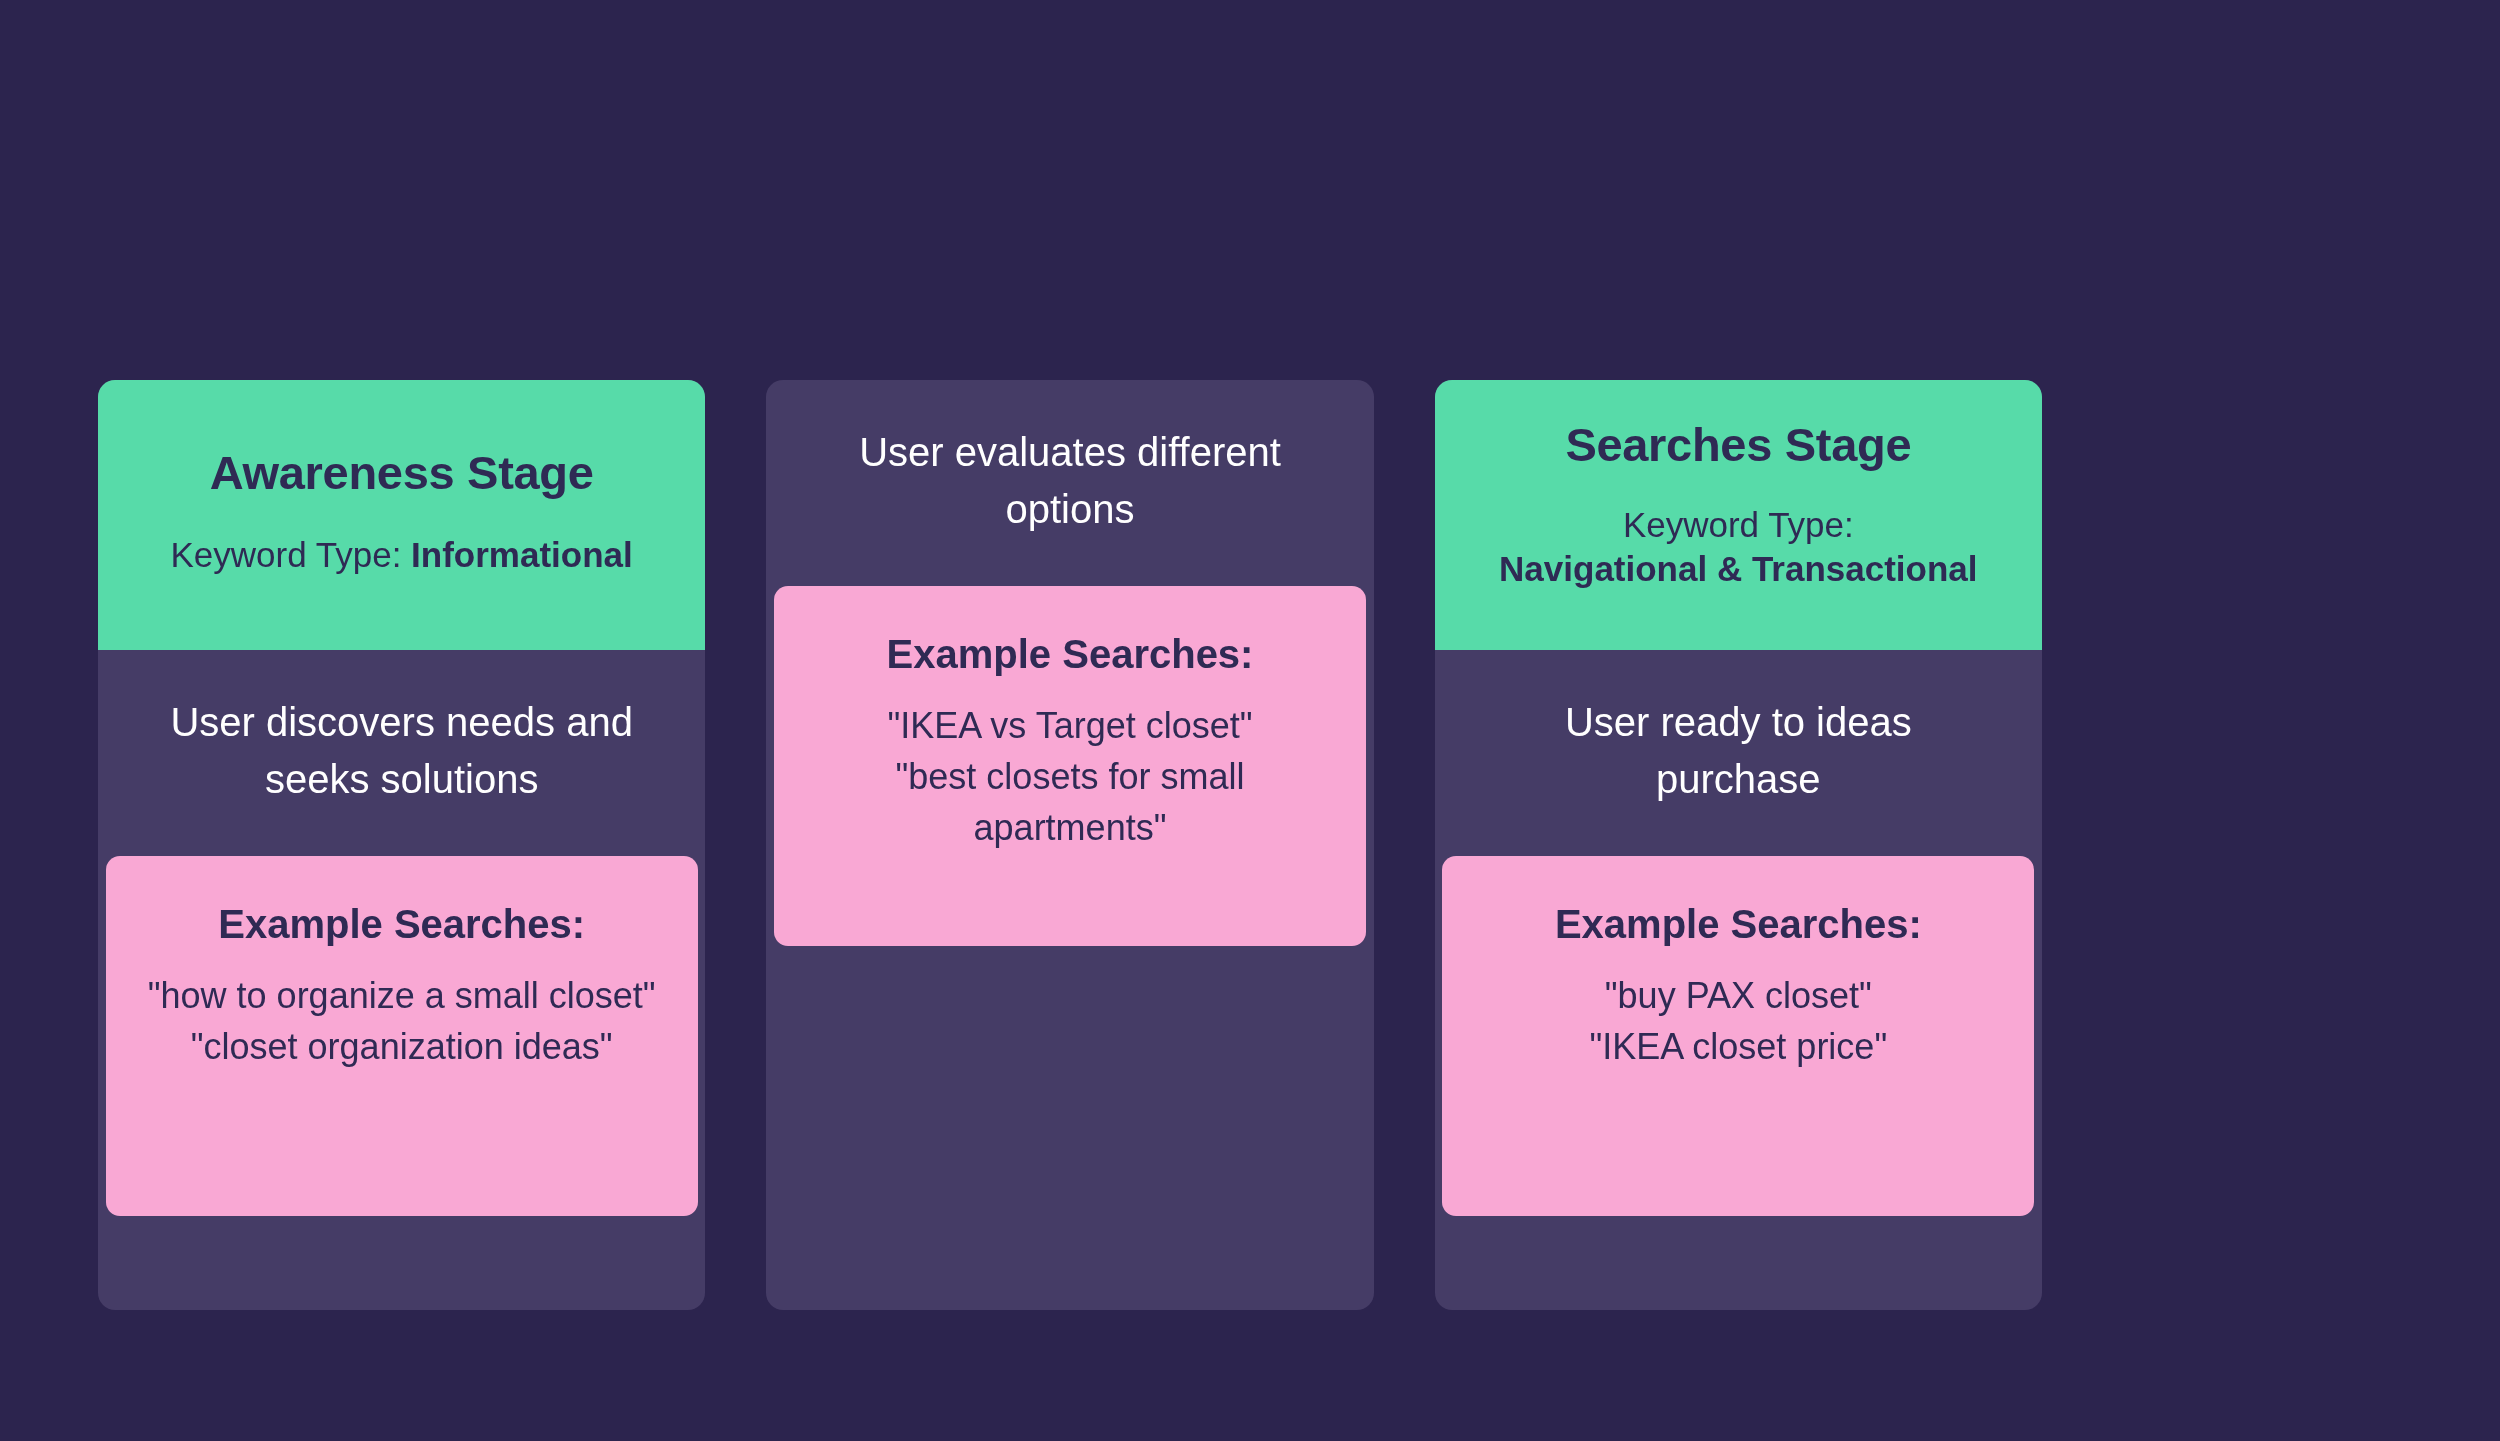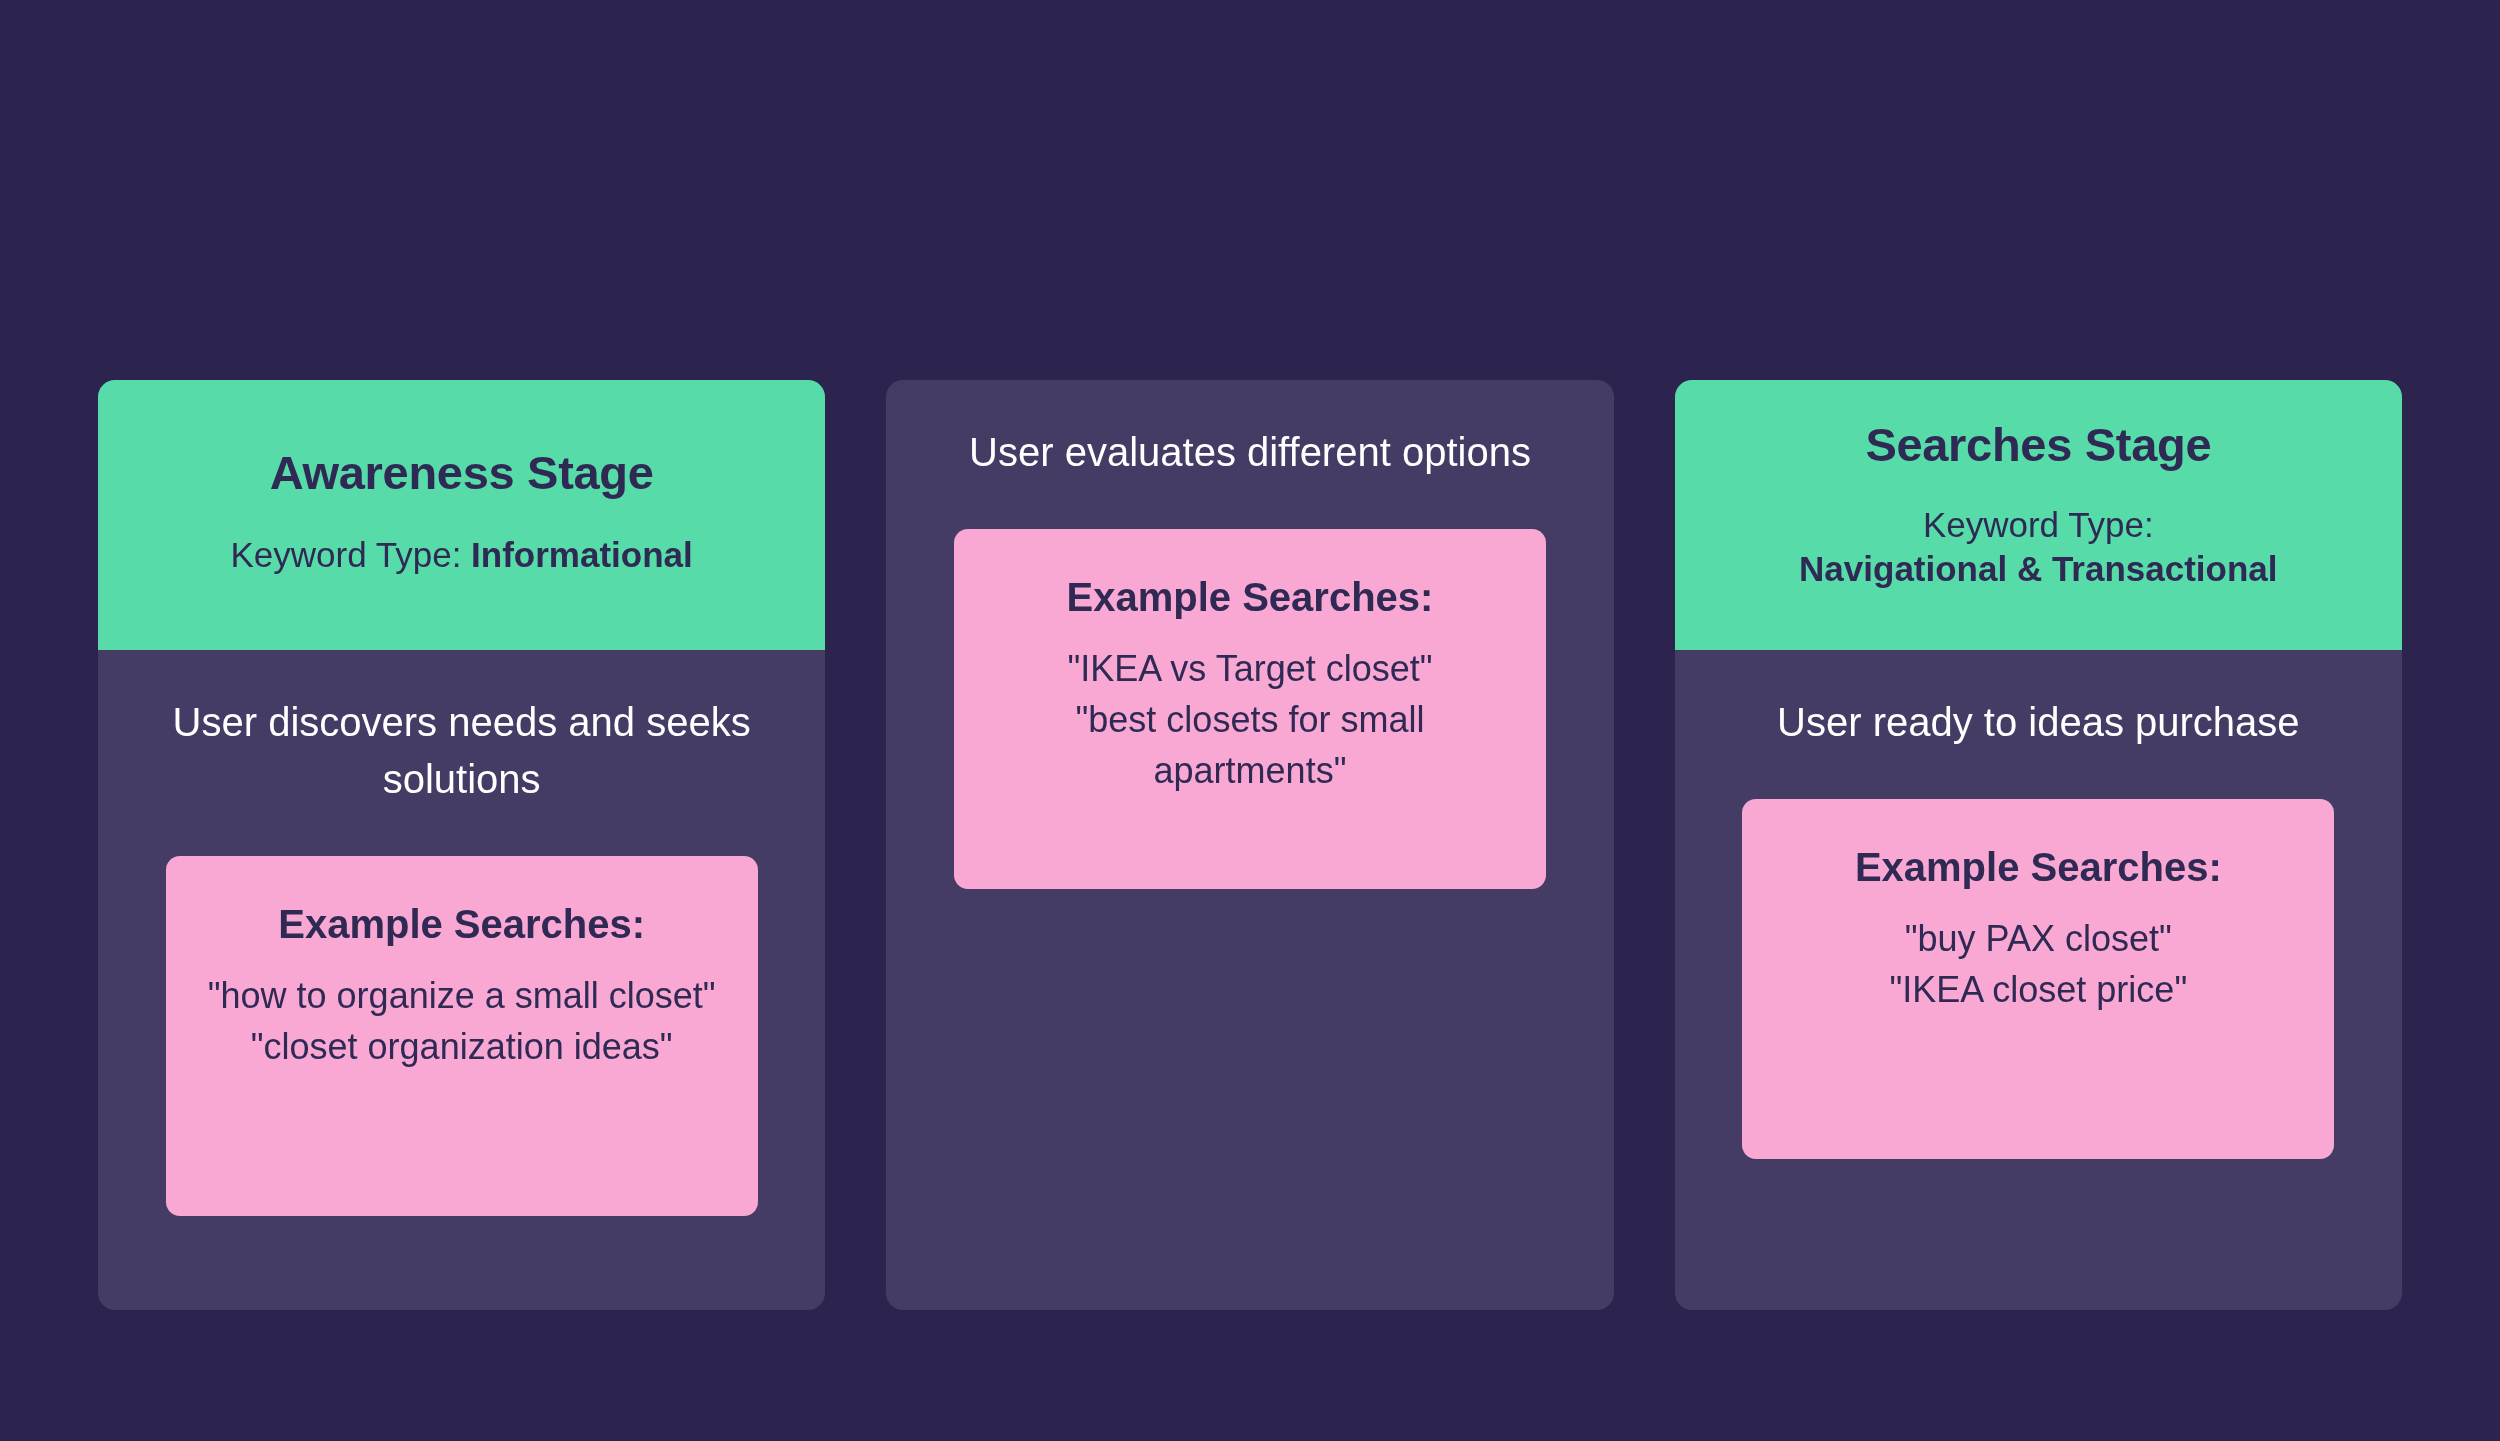--- a/index.html
+++ b/index.html
@@ -36,21 +36,21 @@
     line-height:1;
     white-space:nowrap;
     font-stretch:condensed;
   }
 
   
   .cards {
     position:absolute;
     top:380px;
     left:98px;
-    width:2304px;
+    width:1944px;
     height:930px;
     display:flex;
     gap:61px;
   }
 
   .card {
     flex:1 1 0;
     background:#453C66;
     border-radius:17px;
     overflow:hidden;

